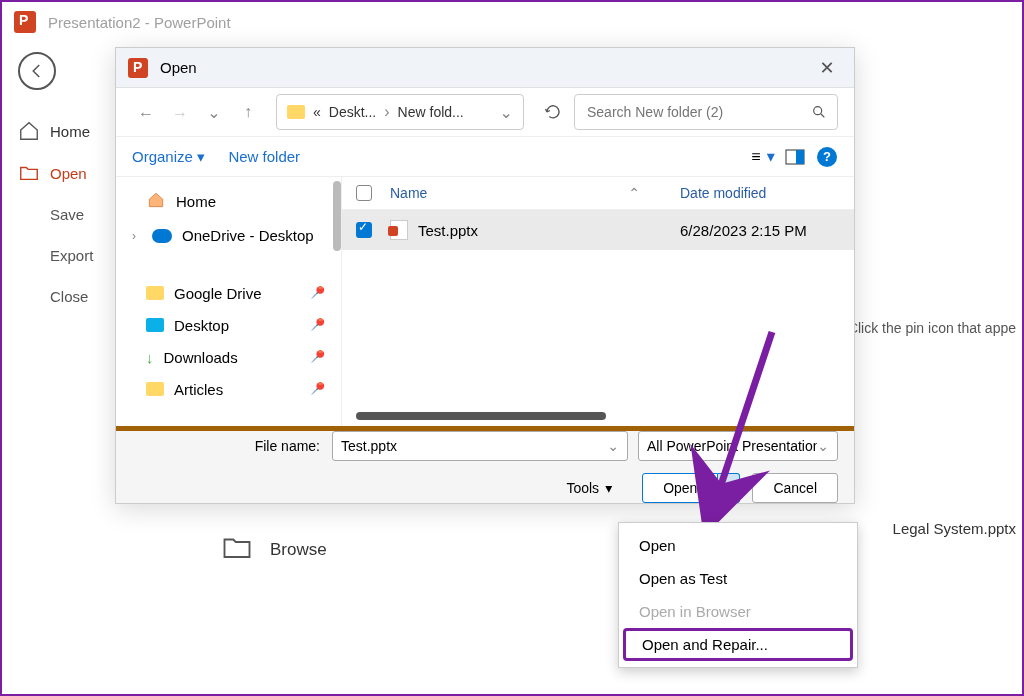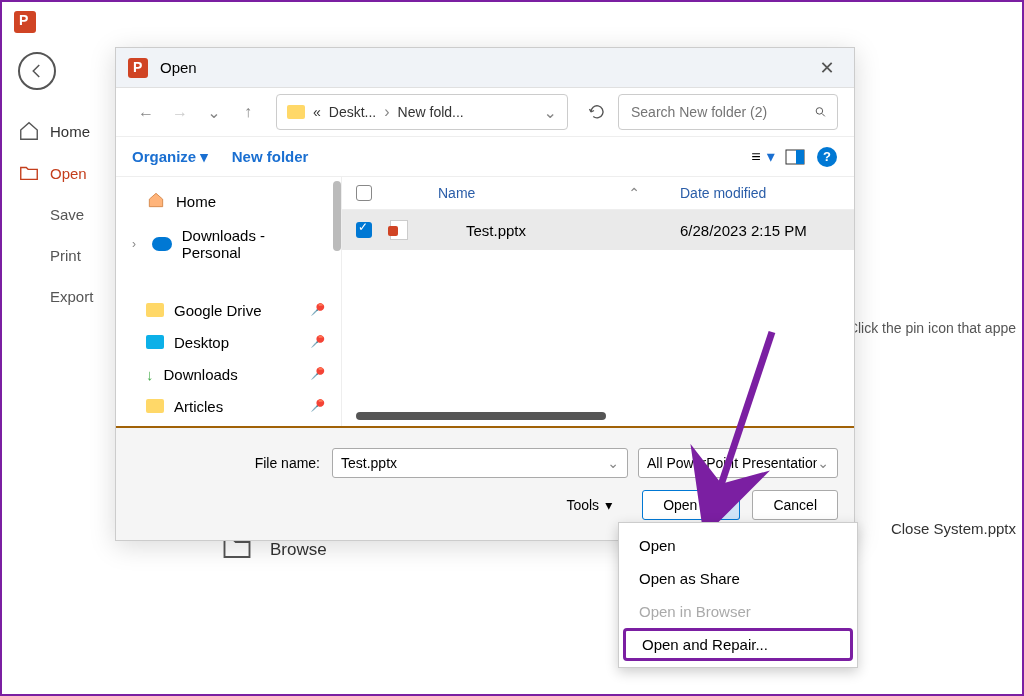--- a/index.html
+++ b/index.html
@@ -28,26 +28,26 @@
   .dlg-title-text { font-size: 15px; flex: 1; }
   .dlg-close { width: 30px; height: 30px; display: flex; align-items: center; justify-content: center; cursor: pointer; font-size: 18px; color: #555; }
   
   .dlg-nav { height: 48px; display: flex; align-items: center; padding: 0 16px; gap: 6px; }
   .nav-btn { width: 28px; height: 28px; display: flex; align-items: center; justify-content: center; color: #888; cursor: pointer; }
   .breadcrumb { flex: 1; height: 36px; border: 1px solid #ccc; border-radius: 4px; display: flex; align-items: center; padding: 0 10px; margin: 0 8px; gap: 8px; }
   .folder-icon { width: 18px; height: 14px; background: #ffd868; border-radius: 2px; position: relative; }
   .bc-text { font-size: 14px; color: #333; }
   .bc-sep { color: #888; }
   .refresh-btn { width: 30px; height: 30px; display: flex; align-items: center; justify-content: center; cursor: pointer; }
-  .search { height: 36px; width: 220px; border: 1px solid #ccc; border-radius: 4px; display: flex; align-items: center; padding: 0 10px; }
+  .search { height: 36px; width: 264px; border: 1px solid #ccc; border-radius: 4px; display: flex; align-items: center; padding: 0 10px; }
   .search input { border: none; outline: none; flex: 1; font-size: 14px; color: #888; }
   .search-icon { width: 16px; height: 16px; }
   
   .dlg-toolbar { height: 40px; display: flex; align-items: center; padding: 0 16px; border-top: 1px solid #eee; }
-  .tb-link { color: #1a6fd1; font-size: 15px; cursor: pointer; display: flex; align-items: center; gap: 4px; margin-right: 24px; font-weight: bold; }
+  .tb-link { color: #1a6fd1; font-size: 15px; cursor: pointer; display: flex; align-items: center; gap: 4px; margin-right: 24px; }
   .tb-spacer { flex: 1; }
   .tb-icon { width: 22px; height: 22px; display: flex; align-items: center; justify-content: center; margin-left: 10px; cursor: pointer; }
   .help-icon { width: 20px; height: 20px; border-radius: 50%; background: #0078d4; color: #fff; display: flex; align-items: center; justify-content: center; font-size: 13px; font-weight: bold; }
   
   .dlg-body { display: flex; height: 250px; border-top: 1px solid #eee; }
   .dlg-tree { width: 225px; padding: 6px 0; position: relative; }
   .tree-scroll { position: absolute; right: 0; top: 4px; width: 8px; height: 70px; background: #bbb; border-radius: 4px; }
   .tree-item { display: flex; align-items: center; padding: 7px 14px 7px 30px; font-size: 15px; cursor: pointer; gap: 10px; }
   .tree-item.nested { padding-left: 16px; }
   .tree-chev { color: #888; font-size: 12px; width: 10px; }
@@ -55,29 +55,29 @@
   .home-ic { position: relative; }
   .home-ic svg { width: 20px; height: 20px; }
   .cloud-ic { width: 20px; height: 14px; background: #0078d4; border-radius: 8px; }
   .fold-ic { width: 18px; height: 14px; background: #ffd868; border-radius: 2px; }
   .desk-ic { width: 18px; height: 14px; background: #0cb0e8; border-radius: 2px; }
   .down-ic { color: #4caf50; font-weight: bold; }
   
   .dlg-list { flex: 1; border-left: 1px solid #eee; }
   .list-head { display: flex; align-items: center; padding: 8px 14px; font-size: 14px; color: #2a5da8; border-bottom: 1px solid #eee; }
   .list-head .chk { width: 16px; height: 16px; border: 1.5px solid #888; border-radius: 3px; margin-right: 18px; }
-  .col-name { flex: 1; margin-left: 48px; }
+  .col-name { flex: 1; }
   .col-date { width: 160px; }
   .list-row { display: flex; align-items: center; padding: 10px 14px; font-size: 15px; background: #eaeaea; }
   .list-row .chk { width: 16px; height: 16px; background: #0078d4; border-radius: 3px; margin-right: 18px; position: relative; }
   .list-row .chk::after { content: '✓'; color: #fff; font-size: 12px; position: absolute; left: 2px; top: -2px; }
   .file-ic { width: 18px; height: 20px; background: #fff; border: 1px solid #ccc; position: relative; margin-right: 10px; }
   .file-ic::after { content: ''; position: absolute; width: 10px; height: 10px; background: #d04424; border-radius: 2px; left: -3px; top: 5px; }
   
-  .dlg-foot { background: #f5f5f5; padding: 20px 16px; border-top: 2px solid #a16207; position: relative; }
+  .dlg-foot { background: #f5f5f5; padding: 0 16px; border-top: 5px solid #a16207; position: relative; }
   .foot-row { display: flex; align-items: center; margin-bottom: 12px; }
   .foot-label { width: 200px; text-align: right; padding-right: 12px; font-size: 14px; }
   .file-input { flex: 1; height: 30px; border: 1px solid #aaa; border-radius: 3px; padding: 0 8px; font-size: 14px; margin-right: 10px; background: #fff; display: flex; align-items: center; justify-content: space-between; }
   .filter-sel { width: 200px; height: 30px; border: 1px solid #aaa; border-radius: 3px; padding: 0 8px; font-size: 14px; background: #fff; display: flex; align-items: center; justify-content: space-between; }
   .foot-row2 { display: flex; align-items: center; justify-content: flex-end; gap: 12px; }
   .tools-btn { font-size: 14px; display: flex; align-items: center; gap: 6px; cursor: pointer; margin-right: 18px; }
   .btn { height: 30px; padding: 0 20px; border: 1px solid #aaa; background: #fff; border-radius: 3px; font-size: 14px; cursor: pointer; display: flex; align-items: center; }
   .btn.primary { border: 1px solid #0078d4; }
   .btn-split { display: flex; }
   .btn-split .btn { border-radius: 3px 0 0 3px; }
@@ -93,20 +93,21 @@
   .bg-text { position: absolute; right: 6px; top: 318px; font-size: 14px; color: #555; }
   .bg-file { position: absolute; right: 6px; top: 518px; font-size: 15px; color: #333; }
   .browse-row { position: absolute; left: 220px; top: 532px; display: flex; align-items: center; gap: 18px; font-size: 17px; color: #333; }
   .browse-ic svg { width: 30px; height: 26px; }
 </style>
 </head>
 <body>
 
 <div class="titlebar">
   <div class="ppt-logo"></div>
+  <div class="title-text">Presentation2 - PowerPoint</div>
 </div>
 
 <div class="backnav">
   <div class="back-col">
     <div class="back-btn">
       <svg viewBox="0 0 24 24">
           <path d="M15 4l-8 8 8 8" stroke="#555" stroke-width="2" fill="none"></path>
         </svg>
     </div>
     <div class="sidebar">
@@ -120,28 +121,28 @@
       </div>
       <div class="side-item active">
         <span class="side-icon">
             <svg viewBox="0 0 24 24">
               <path d="M3 6h6l2 2h10v11H3z" stroke="#c43e1c" stroke-width="1.5" fill="none"></path>
             </svg>
           </span>
         <span>Open</span>
       </div>
       <div class="side-sub">Save</div>
-      <div class="side-sub">Print</div>
       <div class="side-sub">Export</div>
+      <div class="side-sub">Close</div>
     </div>
   </div>
 </div>
 
 <div class="bg-text">Click the pin icon that appe</div>
-<div class="bg-file">Close System.pptx</div>
+<div class="bg-file">Legal System.pptx</div>
 <div class="browse-row">
   <span class="browse-ic"><svg viewBox="0 0 24 20">
         <path d="M2 4h7l2 2h11v12H2z" stroke="#555" stroke-width="1.5" fill="none"></path>
       </svg></span>
   <span>Browse</span>
 </div>
 
 <div class="dialog">
   <div class="dlg-title">
     <div class="ppt-logo"></div>
@@ -214,21 +215,21 @@
       <div class="tree-scroll"></div>
       <div class="tree-item">
         <span class="home-ic"><svg viewBox="0 0 24 24">
               <path d="M4 11l8-7 8 7v9H4z" fill="#ffb47a" stroke="#d08040"></path>
             </svg></span>
         <span>Home</span>
       </div>
       <div class="tree-item nested">
         <span class="tree-chev">›</span>
         <span class="cloud-ic"></span>
-        <span>Downloads - Personal</span>
+        <span>OneDrive - Desktop</span>
       </div>
       <div style="height:26px"></div>
       <div class="tree-item">
         <span class="fold-ic"></span>
         <span>Google Drive</span>
         <span class="pin">📍</span>
       </div>
       <div class="tree-item">
         <span class="desk-ic"></span>
         <span>Desktop</span>
@@ -288,21 +289,21 @@
             <span>▾</span>
           </div>
       </div>
       <div class="btn">Cancel</div>
     </div>
   </div>
 </div>
 
 <div class="dropdown">
   <div class="dd-item">Open</div>
-  <div class="dd-item">Open as Share</div>
+  <div class="dd-item">Open as Test</div>
   <div class="dd-item disabled">Open in Browser</div>
   <div class="dd-item highlight">Open and Repair...</div>
 </div>
 
 <svg class="arrow" width="120" height="200">
   <defs>
       <marker id="ah" markerWidth="12" markerHeight="12" refX="6" refY="6" orient="auto">
         <path d="M0,0 L12,6 L0,12 L4,6 z" fill="#7b1fa2"></path>
       </marker>
     </defs>

